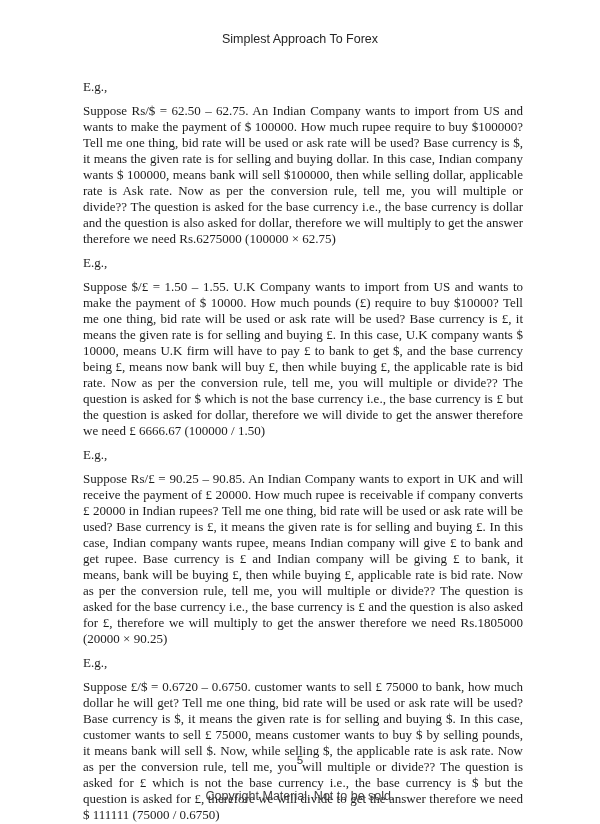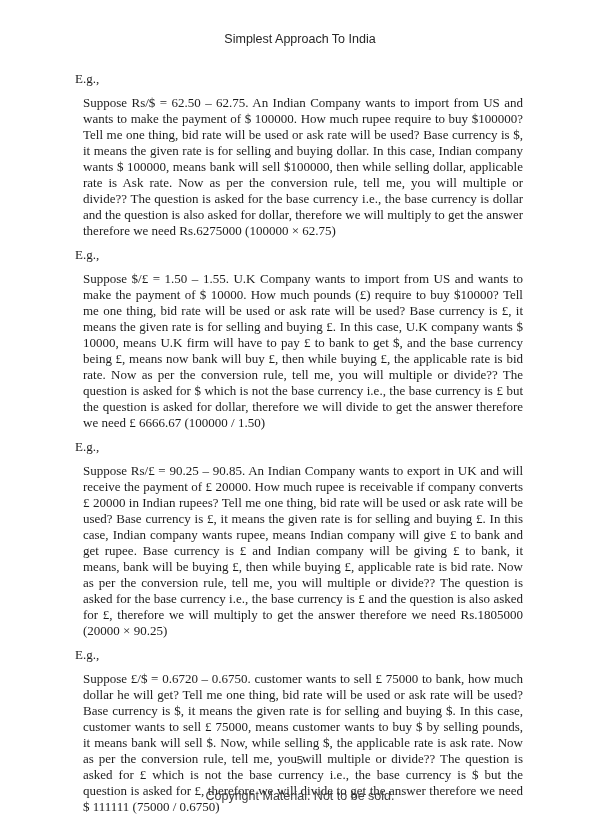--- a/index.html
+++ b/index.html
@@ -28,21 +28,21 @@
   .content {
     position: absolute;
     top: 71px;
     left: 75px;
     width: 456px;
   }
   .eg-label {
     font-size: 13px;
     line-height: 16px;
     color: #1c1c1c;
-    margin: 0;
+    margin: 8px;
   }
   .body-text {
     margin: 8px;
     font-size: 13px;
     line-height: 16px;
     color: #1c1c1c;
     text-align: justify;
   }
   .example {
     margin-bottom: 5px;
@@ -90,21 +90,21 @@
     font-family: "Liberation Sans", sans-serif;
     font-size: 12.5px;
     color: #3d3d3d;
   }
 </style>
 </head>
 <body>
 
 <div class="page">
 
-  <div class="running-header">Simplest Approach To India</div>
+  <div class="running-header">Simplest Approach To Forex</div>
 
   <div class="content">
 
     <div class="example">
       <p class="eg-label">E.g.,</p>
       <p class="body-text">Suppose Rs/$ = 62.50 – 62.75. An Indian Company wants to import from US and wants to make the payment of $ 100000.  How much rupee require to buy $100000? Tell me one thing, bid rate will be used or ask rate will be used? Base currency is $, it means the given rate is for selling and buying dollar. In this case, Indian company wants $ 100000, means bank will sell $100000, then while selling dollar, applicable rate is Ask rate. Now as per the conversion rule, tell me, you will multiple or divide?? The question is asked for the base currency i.e., the base currency is dollar and the question is also asked for dollar, therefore we will multiply to get the answer therefore we need Rs.6275000 (100000 × 62.75)</p>
     </div>
 
     <div class="example">
       <p class="eg-label">E.g.,</p>

